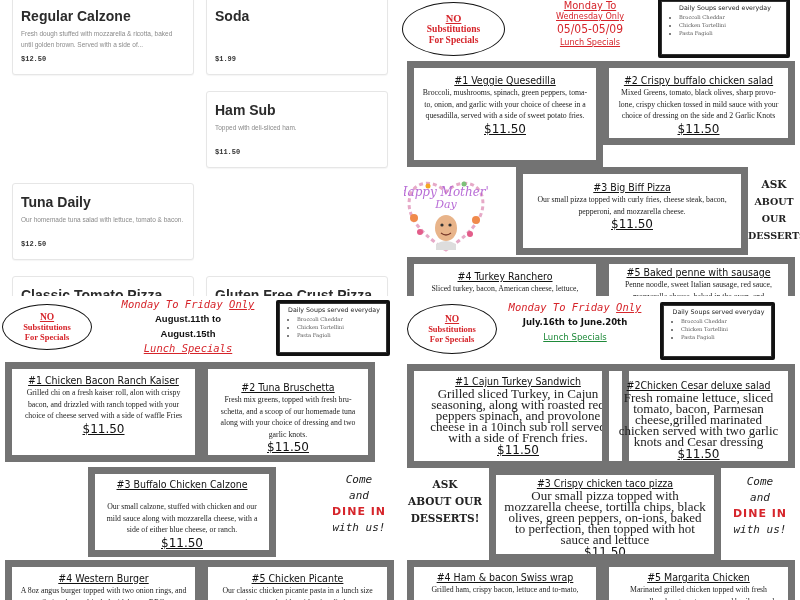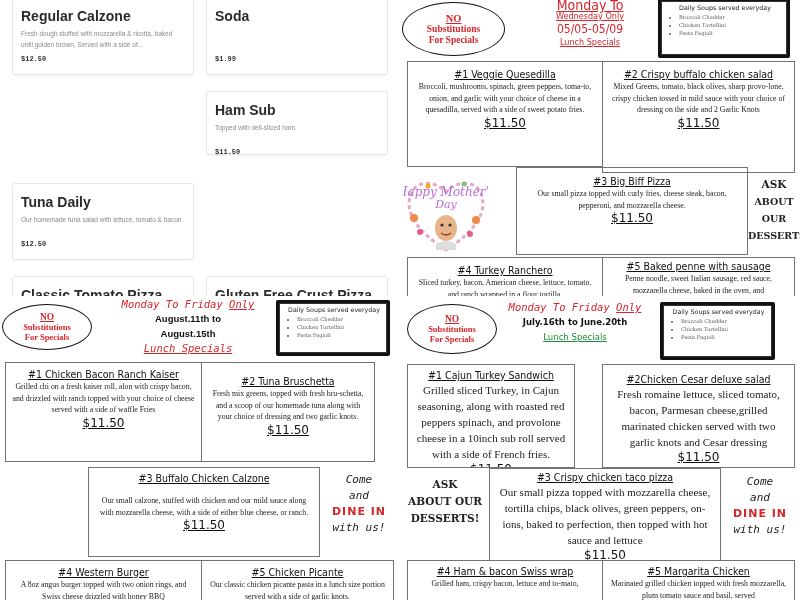--- a/index.html
+++ b/index.html
@@ -20,25 +20,25 @@
   .oval { position: absolute; border: 1.5px solid #111; border-radius: 50%; text-align: center; font-family: "Liberation Serif", serif; font-weight: bold; color: #d6252b; font-size: 9.5px; line-height: 11px; display: flex; flex-direction: column; justify-content: center; }
   .oval .no { text-decoration: underline; font-size: 10.5px; }
   .soup-box { position: absolute; border: 3px solid #111; border-radius: 2px; background: #fff; padding: 3px 6px 3px 8px; box-shadow: 0 0 0 1px #333 inset; }
   .soup-box .t { font-family: "DejaVu Sans", sans-serif; font-size: 6.3px; text-align: center; color: #222; margin-bottom: 2px; }
   .soup-box ul { list-style: disc; padding-left: 10px; }
   .soup-box li { font-family: "DejaVu Serif", serif; font-size: 5.2px; color: #555; line-height: 8px; }
 
   .hdr { position: absolute; text-align: center; }
   .red-u { color: #d6252b; text-decoration: underline; }
   .green-u { color: #1f8a3a; text-decoration: underline; }
-  .cell { position: absolute; border: 1px solid #737373; text-align: center; overflow: hidden; padding: 2px 6px; }
+  .cell { position: absolute; border: 7px solid #737373; text-align: center; overflow: hidden; padding: 2px 6px; }
   .cell .ttl { font-family: "DejaVu Sans Condensed", "DejaVu Sans", sans-serif; font-size: 10.5px; text-decoration: underline; color: #111; line-height: 13px; }
   .cell .body { font-family: Liberation Serif, serif; font-size: 7.8px; line-height: 11.5px; color: #222; }
   .cell .pr { font-family: "DejaVu Sans", sans-serif; font-size: 12px; text-decoration: underline; color: #111; line-height: 14px; }
-  .bigcell .body { font-size: 11px; line-height: 16px; }
+  .bigcell .body { font-size: 13px; line-height: 11px; }
 
   .ask { font-family: "DejaVu Serif", serif; font-weight: bold; font-size: 10.5px; line-height: 17px; color: #222; text-align: center; }
   .come { font-family: "DejaVu Sans Mono", monospace; font-style: italic; font-size: 11px; line-height: 16px; color: #222; text-align: center; }
   .come .dine { color: #d6252b; font-style: normal; font-weight: bold; letter-spacing: 1px; font-family: "DejaVu Sans", sans-serif; }
   .joke { font-family: "Liberation Serif", serif; font-weight: bold; text-align: center; }
   .joke .jt { color: #1f8a3a; font-size: 11px; line-height: 13px; }
   .joke .jb { color: #d6252b; font-size: 8.2px; line-height: 11px; }
 
   .mday { position: absolute; left: 4px; top: 174px; width: 84px; height: 78px; }
 </style>
@@ -50,21 +50,21 @@
     <div class="name" style="margin-top:7px">Regular Calzone</div>
     <div class="desc">Fresh dough stuffed with mozzarella &amp; ricotta, baked until golden brown. Served with a side of...</div>
     <div class="price" style="top:64px">$12.50</div>
   </div>
   <div class="card" style="left:206px;top:-10px;">
     <div class="name" style="margin-top:7px">Soda</div>
     <div class="desc"></div>
     <div class="price" style="top:64px">$1.99</div>
   </div>
 
-  <div class="card" style="left:206px;top:91px;height:64px;">
+  <div class="card" style="left:206px;top:91px;height:77px;">
     <div class="name">Ham Sub</div>
     <div class="desc">Topped with deli-sliced ham.</div>
     <div class="price">$11.50</div>
   </div>
 
   <div class="card" style="left:12px;top:183px;height:77px;">
     <div class="name">Tuna Daily</div>
     <div class="desc">Our homemade tuna salad with lettuce, tomato &amp; bacon.</div>
     <div class="price">$12.50</div>
   </div>
@@ -77,40 +77,40 @@
   </div>
 </div>
 
 <div class="quad" id="q-tr">
   <div class="oval" style="left:2px;top:2px;width:103px;height:54px;">
     <div class="no">NO</div>
     <div>Substitutions</div>
     <div>For Specials</div>
   </div>
   <div class="hdr" style="left:130px;top:0;width:120px;font-family:'DejaVu Sans Condensed','DejaVu Sans',sans-serif;">
-    <div class="red-u" style="font-size:14px;line-height:11px;">Monday To</div>
+    <div class="red-u" style="font-size:11px;line-height:11px;">Monday To</div>
     <div class="red-u" style="font-size:9px;line-height:11px;">Wednesday Only</div>
     <div style="color:#d6252b;font-size:12px;line-height:14px;">05/05-05/09</div>
     <div class="red-u" style="font-size:9px;line-height:12px;">Lunch Specials</div>
   </div>
   <div class="soup-box" style="left:258px;top:-2px;width:132px;height:60px;">
     <div class="t">Daily Soups served everyday</div>
     <ul>
       <li>Broccoli Cheddar</li>
       <li>Chicken Tortellini</li>
       <li>Pasta Fagioli</li>
     </ul>
   </div>
 
   <div class="cell" style="left:7px;top:61px;width:196px;height:106px;">
     <div class="ttl" style="margin-top:4px">#1 Veggie Quesedilla</div>
     <div class="body">Broccoli, mushrooms, spinach, green peppers, toma-to, onion, and garlic with your choice of cheese in a quesadilla, served with a side of sweet potato fries.</div>
     <div class="pr">$11.50</div>
   </div>
-  <div class="cell" style="left:202px;top:61px;width:193px;height:112px;">
+  <div class="cell" style="left:202px;top:61px;width:193px;height:84px;">
     <div class="ttl" style="margin-top:4px">#2 Crispy buffalo chicken salad</div>
     <div class="body">Mixed Greens, tomato, black olives, sharp provo-lone, crispy chicken tossed in mild sauce with your choice of dressing on the side and 2 Garlic Knots</div>
     <div class="pr">$11.50</div>
   </div>
 
   <div class="mday">
     <svg width="84" height="80" viewBox="0 0 84 80">
       <path d="M42 76 C10 55 2 38 6 22 C10 8 28 4 42 18 C56 4 74 8 78 22 C82 38 74 55 42 76 Z" fill="none" stroke="#e6a9c7" stroke-width="3" stroke-dasharray="4 3"></path>
       <circle cx="10" cy="44" r="4" fill="#f08a4b"></circle>
         <circle cx="72" cy="46" r="4" fill="#f08a4b"></circle>
@@ -176,21 +176,21 @@
     <div class="ttl" style="margin-top:3px">#1 Chicken Bacon Ranch Kaiser</div>
     <div class="body">Grilled chi on a fresh kaiser roll, alon with crispy bacon, and drizzled with ranch topped with your choice of cheese served with a side of waffle Fries</div>
     <div class="pr">$11.50</div>
   </div>
   <div class="cell" style="left:201px;top:66px;width:174px;height:100px;">
     <div class="ttl" style="margin-top:10px">#2 Tuna Bruschetta</div>
     <div class="body">Fresh mix greens, topped with fresh bru-schetta, and a scoop of our homemade tuna along with your choice of dressing and two garlic knots.</div>
     <div class="pr">$11.50</div>
   </div>
 
-  <div class="cell" style="left:88px;top:171px;width:232px;height:90px;">
+  <div class="cell" style="left:88px;top:171px;width:188px;height:90px;">
     <div class="ttl" style="margin-top:2px;margin-bottom:10px">#3 Buffalo Chicken Calzone</div>
     <div class="body">Our small calzone, stuffed with chicken and our mild sauce along with mozzarella cheese, with a side of either blue cheese, or ranch.</div>
     <div class="pr">$11.50</div>
   </div>
   <div class="come" style="position:absolute;left:320px;top:176px;width:78px;">
     <div>Come</div>
     <div>and</div>
     <div class="dine">DINE IN</div>
     <div>with us!</div>
   </div>
@@ -221,21 +221,21 @@
   </div>
   <div class="soup-box" style="left:260px;top:6px;width:115px;height:58px;">
     <div class="t">Daily Soups served everyday</div>
     <ul>
       <li>Broccoli Cheddar</li>
       <li>Chicken Tortellini</li>
       <li>Pasta Fagioli</li>
     </ul>
   </div>
 
-  <div class="cell bigcell" style="left:7px;top:68px;width:168px;height:104px;">
+  <div class="cell bigcell" style="left:7px;top:68px;width:222px;height:104px;">
     <div class="ttl" style="margin-top:2px">#1 Cajun Turkey Sandwich</div>
     <div class="body">Grilled sliced Turkey, in Cajun seasoning, along with roasted red peppers spinach, and provolone cheese in a 10inch sub roll served with a side of French fries.</div>
     <div class="pr">$11.50</div>
   </div>
   <div class="cell bigcell" style="left:202px;top:68px;width:193px;height:104px;">
     <div class="ttl" style="margin-top:6px">#2Chicken Cesar deluxe salad</div>
     <div class="body">Fresh romaine lettuce, sliced tomato, bacon, Parmesan cheese,grilled marinated chicken served with two garlic knots and Cesar dressing</div>
     <div class="pr">$11.50</div>
   </div>
 

